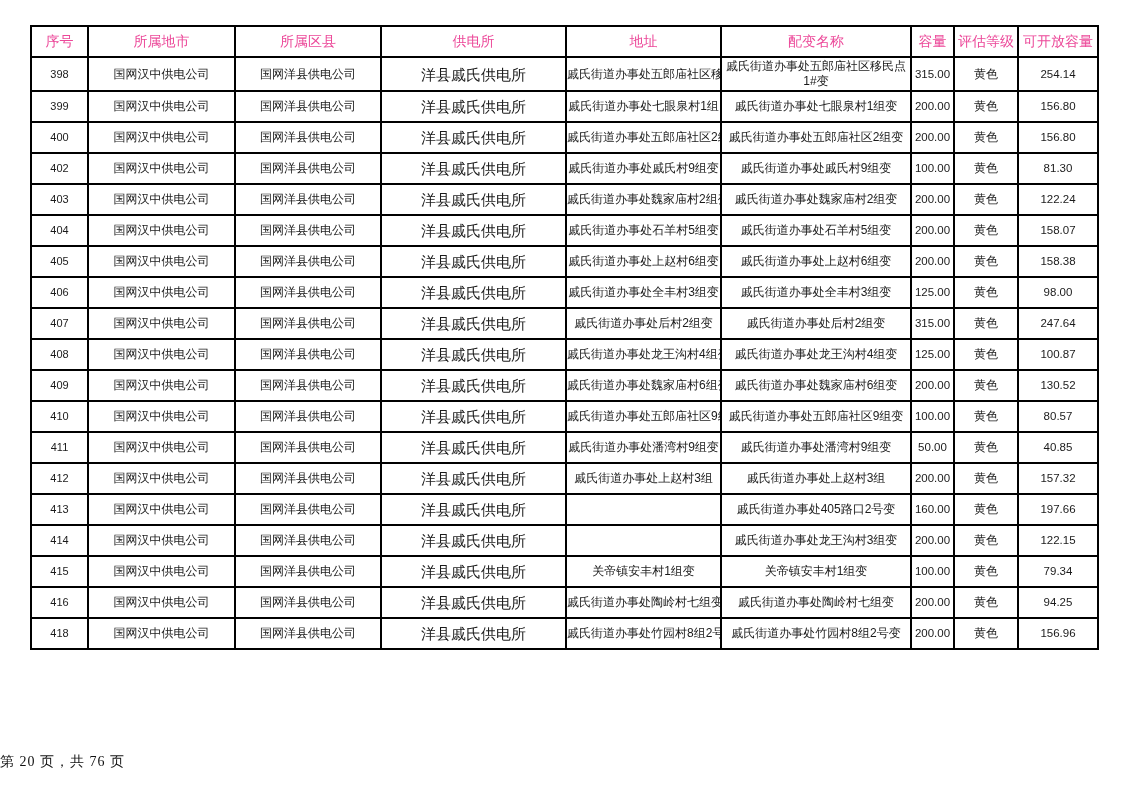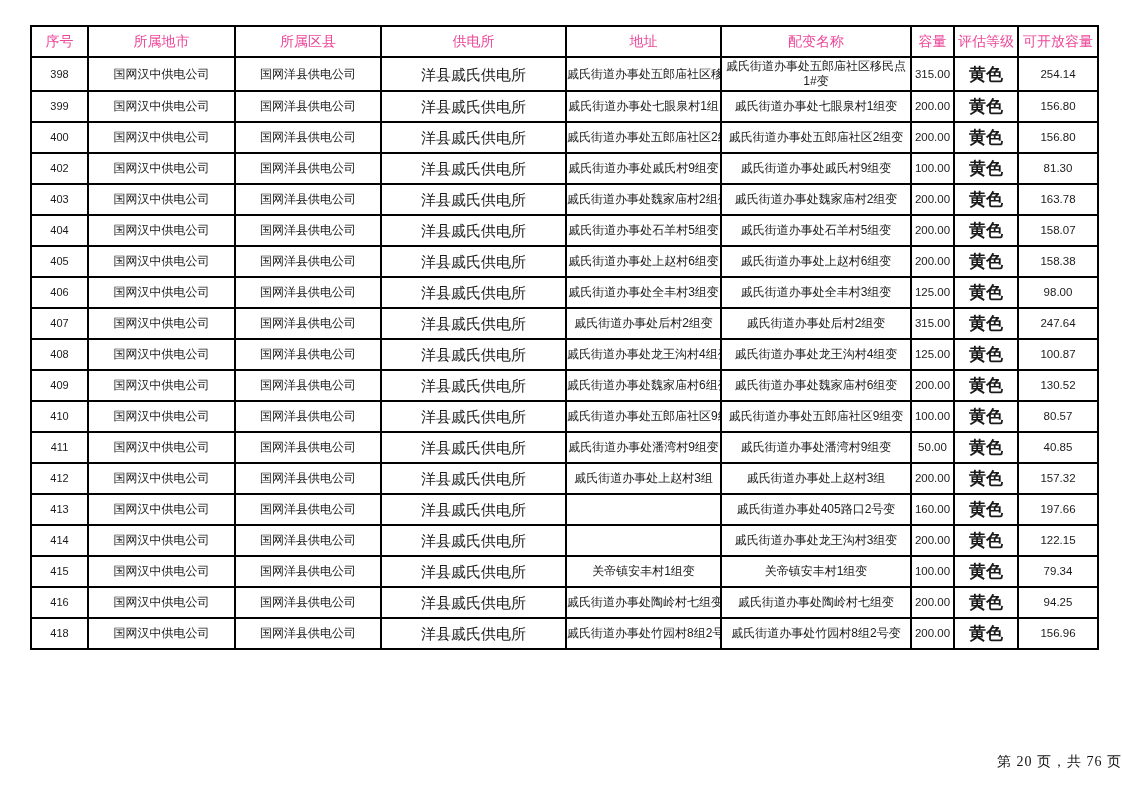--- a/index.html
+++ b/index.html
@@ -43,27 +43,27 @@
   td.c-city, td.c-county { font-size: 12px; }
   td.c-station { font-size: 15px; white-space: nowrap; margin-top: 32px; }
   td.c-address { padding: 0; }
   td.c-address .clip {
     overflow: hidden;
     white-space: nowrap;
     width: 100%;
   }
   td.c-transformer { font-size: 12px; }
   td.c-capacity, td.c-open { font-size: 11.5px; white-space: nowrap; margin-top: 44px; }
-  td.c-grade { font-size: 17px; font-weight: bold; }
+  td.c-grade { font-size: 12px; }
   .page-footer {
     position: absolute;
     left: 0;
     top: 753px;
     width: 100%;
-    text-align: right;
+    text-align: left;
     font-size: 14px;
     color: #111111;
     font-family: "Liberation Serif", serif;
     letter-spacing: 1px;
   }
 </style>
 </head>
 <body>
 
 <table class="data-table">
@@ -148,21 +148,21 @@
         <td class="c-seq">403</td>
         <td class="c-city">国网汉中供电公司</td>
         <td class="c-county">国网洋县供电公司</td>
         <td class="c-station">洋县戚氏供电所</td>
         <td class="c-address">
           <div class="clip">戚氏街道办事处魏家庙村2组变</div>
         </td>
         <td class="c-transformer">戚氏街道办事处魏家庙村2组变</td>
         <td class="c-capacity">200.00</td>
         <td class="c-grade">黄色</td>
-        <td class="c-open">163.78</td>
+        <td class="c-open">122.24</td>
       </tr>
       <tr>
         <td class="c-seq">404</td>
         <td class="c-city">国网汉中供电公司</td>
         <td class="c-county">国网洋县供电公司</td>
         <td class="c-station">洋县戚氏供电所</td>
         <td class="c-address">
           <div class="clip">戚氏街道办事处石羊村5组变</div>
         </td>
         <td class="c-transformer">戚氏街道办事处石羊村5组变</td>

